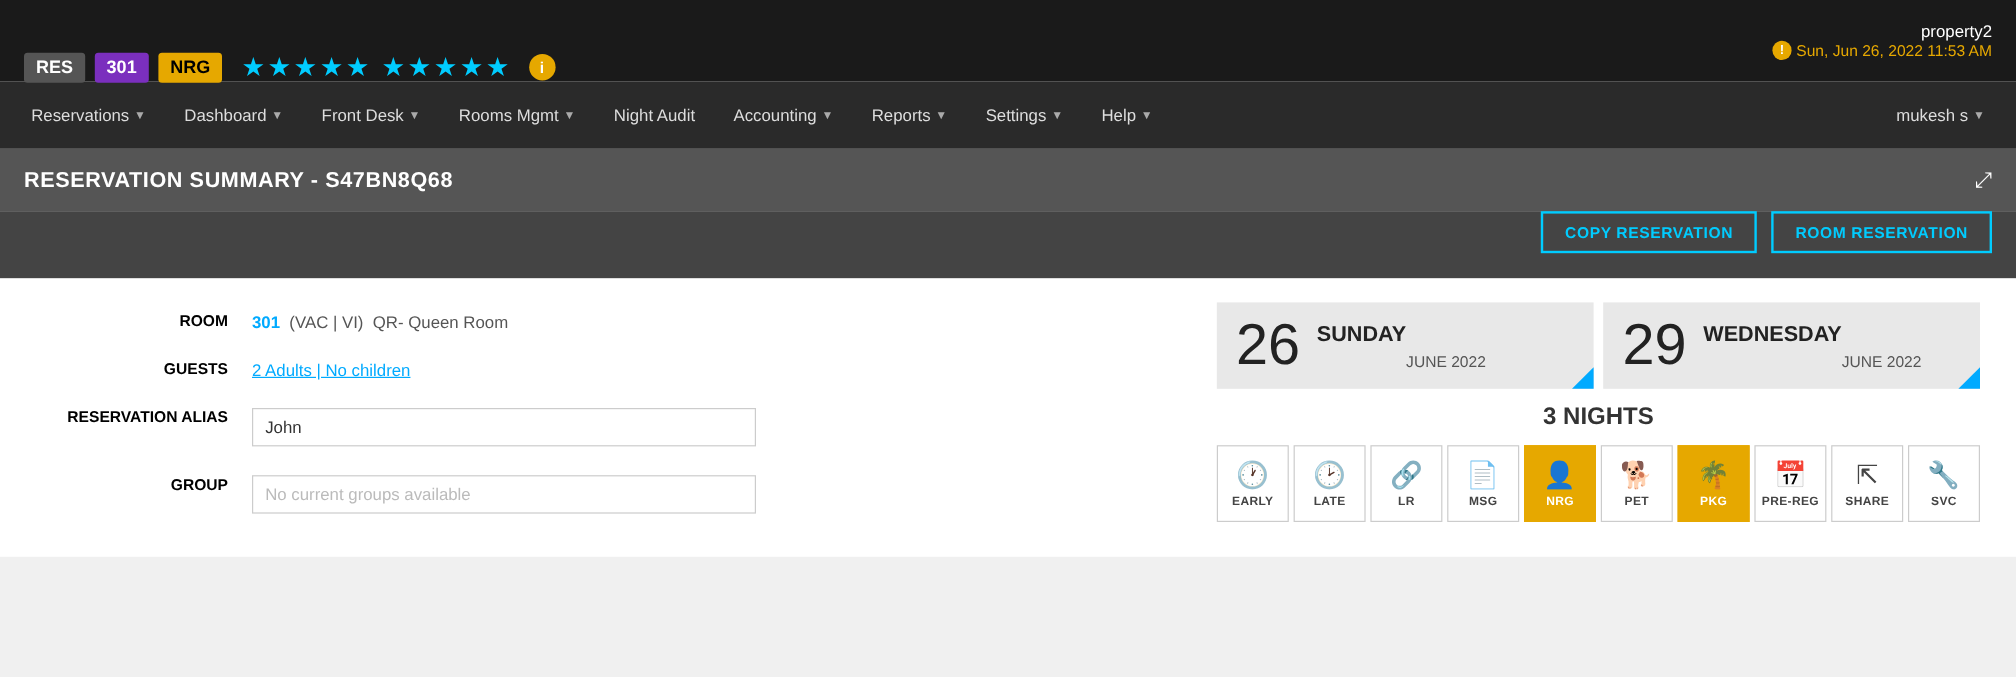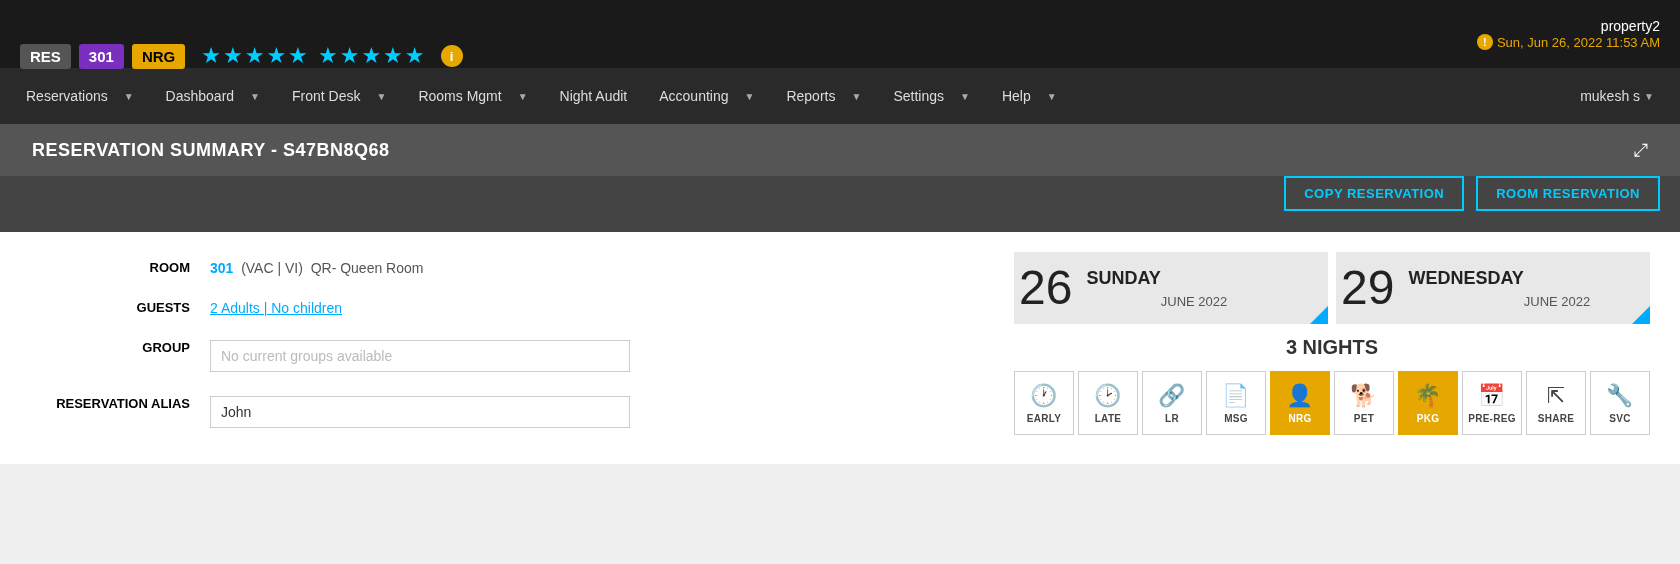--- a/index.html
+++ b/index.html
@@ -70,40 +70,40 @@
       height: 56px;
       display: flex;
       align-items: center;
       padding: 0 10px;
     }
     .nav-item {
       color: #ddd;
       font-size: 14px;
       padding: 0 16px;
       height: 100%;
-      display: flex; align-items: center; gap: 16px;
+      display: flex; align-items: center; gap: 4px;
       cursor: pointer;
       white-space: nowrap;
     }
     .nav-item .arrow { font-size: 10px; color: #aaa; }
     .nav-spacer { flex: 1; }
     .nav-user {
       color: #ddd;
       font-size: 14px;
       padding: 0 16px;
       display: flex; align-items: center; gap: 4px;
     }
     .nav-user .arrow { font-size: 10px; color: #aaa; }
 
     
     .res-summary-header {
       background: #555;
       height: 52px;
       display: flex; align-items: center; justify-content: space-between;
-      padding: 0 32px;
+      padding: 0 20px;
     }
     .res-summary-title {
       color: #fff;
       font-size: 18px;
       font-weight: bold;
       letter-spacing: 0.5px;
     }
     .expand-icon {
       color: #fff;
       font-size: 18px;
@@ -199,21 +199,21 @@
     
     .dates-row {
       display: flex;
       gap: 8px;
       margin-bottom: 12px;
     }
     .date-box {
       background: #e8e8e8;
       display: flex;
       align-items: center;
-      padding: 12px 5px;
+      padding: 12px 16px;
       gap: 14px;
       flex: 1;
       position: relative;
     }
     .date-number {
       font-size: 48px;
       font-weight: 300;
       color: #222;
       line-height: 1;
     }
@@ -371,32 +371,32 @@
     </div>
 
     <div class="field-row">
       <div class="field-label">GUESTS</div>
       <div class="field-value">
         <span class="guests-link">2 Adults | No children</span>
       </div>
     </div>
 
     <div class="field-row">
+      <div class="field-label multiline">
+        <span>RESERVATION ALIAS</span>
+      </div>
+      <div class="field-value">
+        <input class="text-input" type="text" value="John" style="">
+      </div>
+    </div>
+
+    <div class="field-row">
       <div class="field-label">GROUP</div>
       <div class="field-value">
         <input class="text-input" type="text" placeholder="No current groups available" style="">
-      </div>
-    </div>
-
-    <div class="field-row">
-      <div class="field-label multiline">
-        <span>RESERVATION ALIAS</span>
-      </div>
-      <div class="field-value">
-        <input class="text-input" type="text" value="John" style="">
       </div>
     </div>
 
   </div>
 
   <div class="right-panel">
 
     <div class="dates-row">
       <div class="date-box">
         <div class="date-number">26</div>

